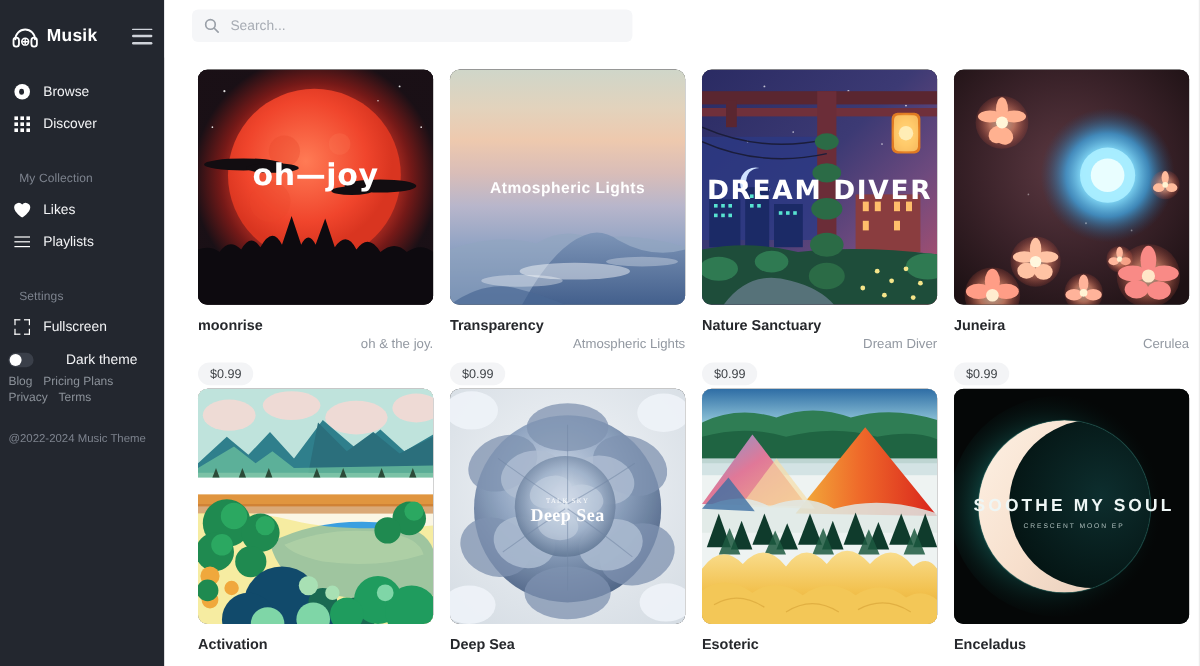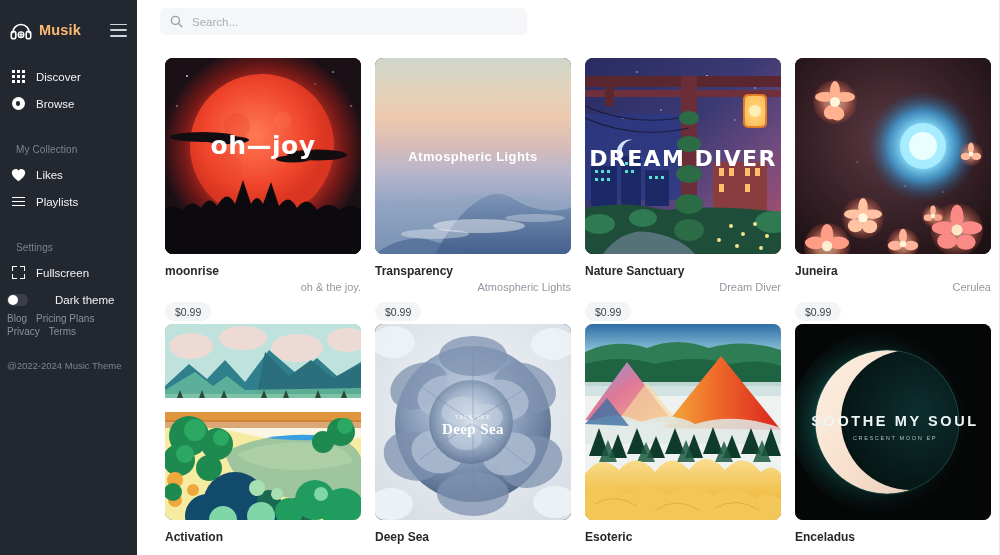--- a/index.html
+++ b/index.html
@@ -21,21 +21,21 @@
     padding-top: 0;
   }
   .brand-row {
     display: flex; align-items: center;
     height: 46px;
     padding: 0 10px 0 10px;
     margin-top: 7px;
   }
   .brand-icon { width: 22px; height: 20px; flex: 0 0 22px; display: block; }
   .brand-name {
-    font-size: 14.5px; font-weight: bold; color: #fdba74;
+    font-size: 14.5px; font-weight: bold; color: #ffffff;
     margin-left: 7px; letter-spacing: .2px;
   }
   .hamburger {
     margin-left: auto; width: 17px; height: 13px;
     display: flex; flex-direction: column; justify-content: space-between;
     cursor: pointer;
   }
   .hamburger span { display: block; height: 1.6px; background: #cfd3da; border-radius: 1px; }
 
   .nav-group { margin-top: 10px; }
@@ -181,39 +181,39 @@
       <div class="hamburger">
         <span></span>
           <span></span>
           <span></span>
       </div>
     </div>
 
     <div class="nav-group">
       <div class="nav-item">
         <span class="nav-icon">
+            <span class="disc"></span>
+          </span>
+        <span class="nav-label">Browse</span>
+      </div>
+      <div class="nav-item">
+        <span class="nav-icon">
           <span class="grid-dots">
               <i></i>
               <i></i>
               <i></i>
               <i></i>
               <i></i>
               <i></i>
               <i></i>
               <i></i>
               <i></i>
             </span>
         </span>
         <span class="nav-label">Discover</span>
-      </div>
-      <div class="nav-item">
-        <span class="nav-icon">
-            <span class="disc"></span>
-          </span>
-        <span class="nav-label">Browse</span>
       </div>
     </div>
 
     <div class="section-title">My Collection</div>
 
     <div class="nav-group" style="margin-top:0">
       <div class="nav-item">
         <span class="nav-icon">
           <svg width="15" height="14" viewBox="0 0 16 15">
               <path d="M8 14.2S.8 9.6.8 5.2A4.1 4.1 0 0 1 8 2.6a4.1 4.1 0 0 1 7.2 2.6C15.2 9.6 8 14.2 8 14.2z" fill="#ffffff"></path>

